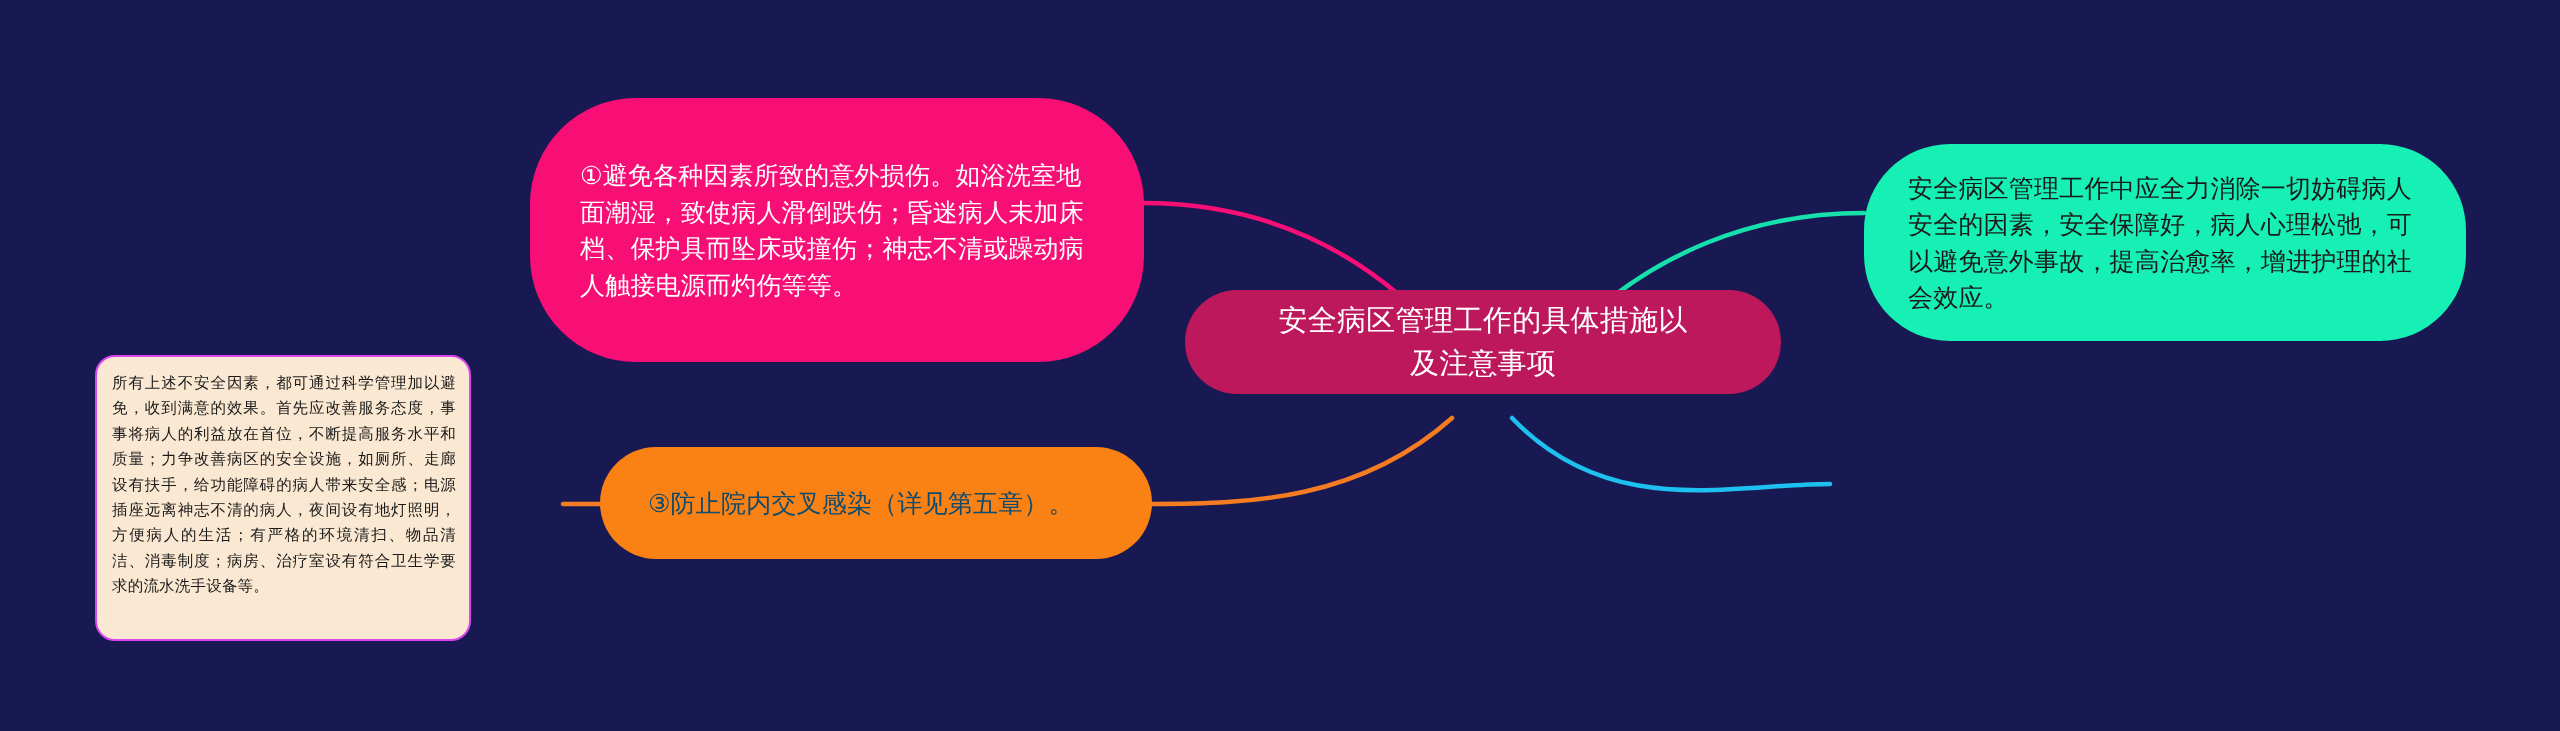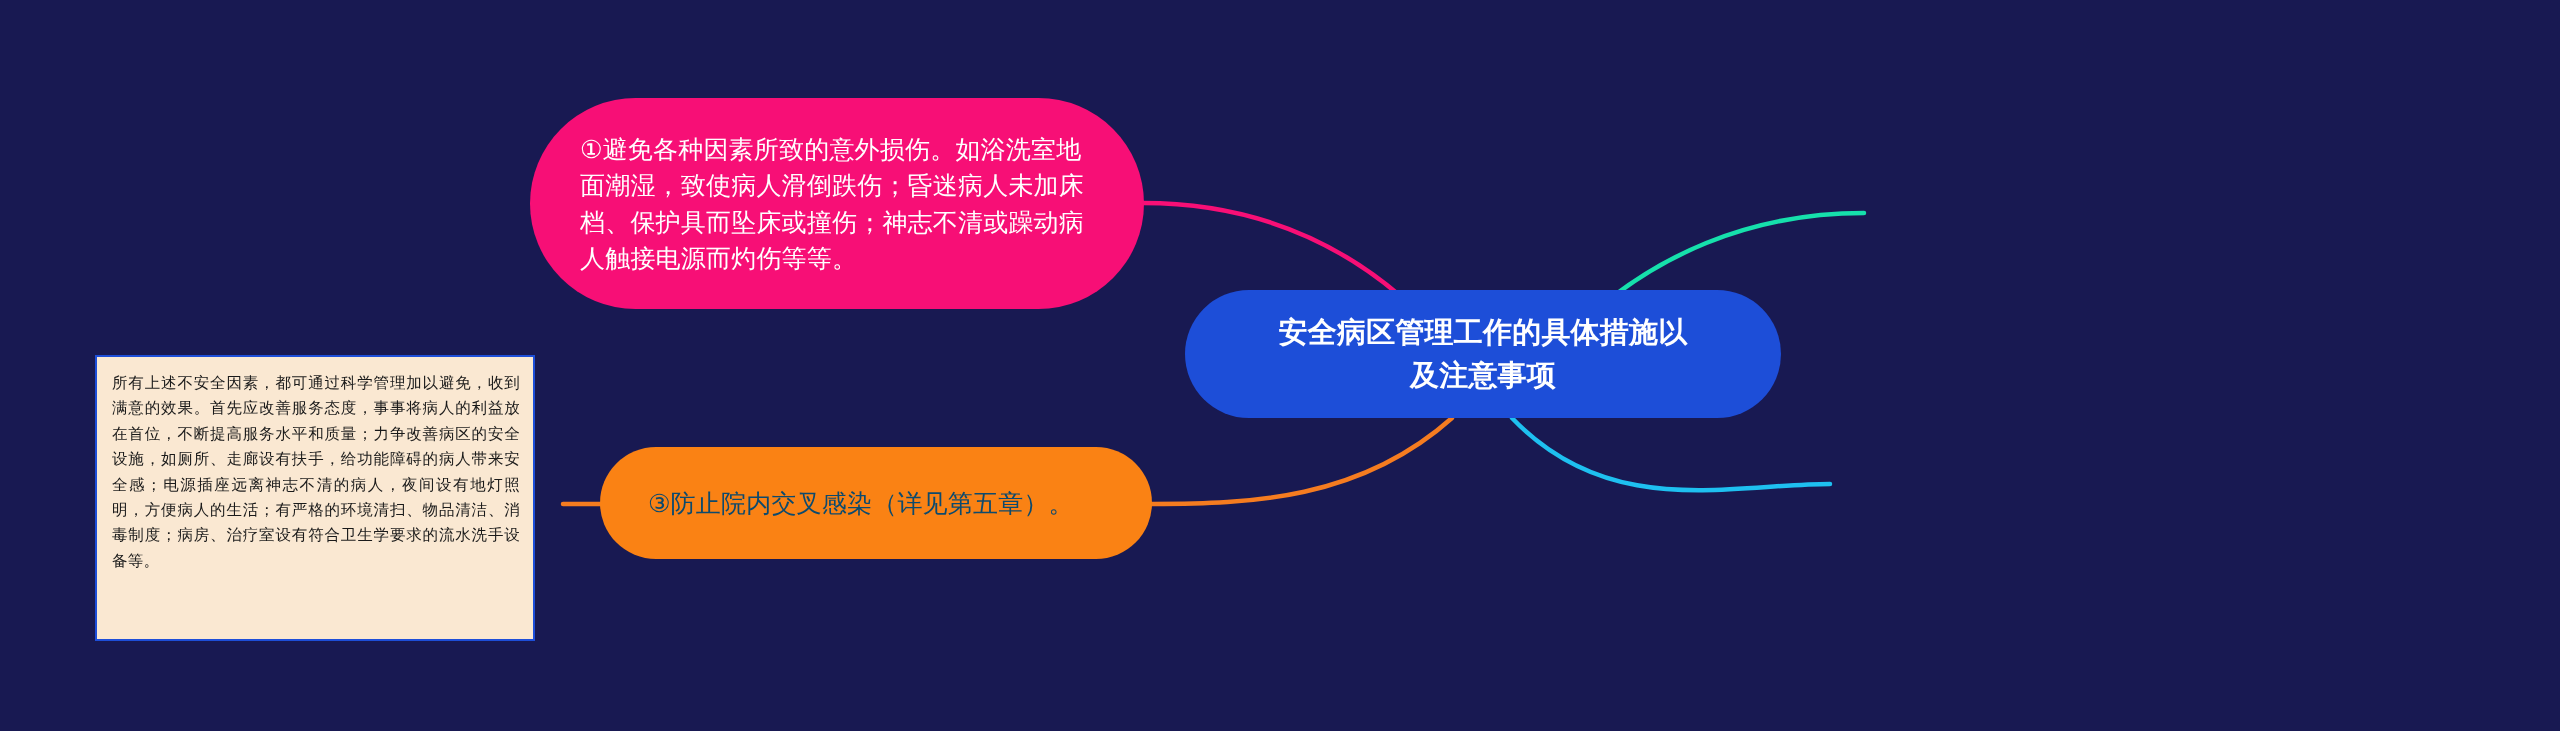--- a/index.html
+++ b/index.html
@@ -37,41 +37,40 @@
     word-break: break-all;
     line-height: 1.42;
     letter-spacing: 0.2px;
   }
 
   
   #node-central {
     left: 1185px;
     top: 290px;
     width: 596px;
-    height: 128px;
-    background: #1d4ed8;
+    height: 104px;
+    background: #be185d;
     border-radius: 68px;
     justify-content: center;
     z-index: 5;
-    font-weight: bold;
   }
   #node-central .txt {
     color: #FFFFFF;
     font-size: 29px;
     text-align: center;
     line-height: 1.48;
     width: 430px;
   }
 
   
   #node-pink {
     left: 530px;
     top: 98px;
     width: 614px;
-    height: 211px;
+    height: 264px;
     background: #F70F76;
     border-radius: 106px;
     z-index: 4;
   }
   #node-pink .txt {
     color: #FFFFFF;
     font-size: 25px;
     padding: 0 44px 0 50px;
     box-sizing: border-box;
     text-align: left;
@@ -129,25 +128,25 @@
     font-size: 25px;
     padding: 0 30px 0 48px;
     box-sizing: border-box;
     line-height: 1.46;
   }
 
   
   #node-cream {
     left: 95px;
     top: 355px;
-    width: 440px;
+    width: 376px;
     height: 286px;
     background: #FAE8D2;
-    border: 2px solid #1d4ed8;
-    border-radius: 0;
+    border: 2px solid #d946ef;
+    border-radius: 20px;
     z-index: 4;
     align-items: flex-start;
   }
   #node-cream .txt {
     color: #1A1A1A;
     font-size: 15.5px;
     padding: 13px 13px 10px 15px;
     box-sizing: border-box;
     line-height: 1.64;
     text-align: justify;
@@ -168,20 +167,23 @@
 
     <path d="M 1512 418 C 1610 520 1730 484 1830 484" fill="none" stroke="#1EC0F0" stroke-width="4.5" stroke-linecap="round"></path>
 
     <path d="M 600 504 L 563 504" fill="none" stroke="#F57C20" stroke-width="4.5" stroke-linecap="round"></path>
   </svg>
 
   <div class="node" id="node-pink">
     <span class="txt">①避免各种因素所致的意外损伤。如浴洗室地面潮湿，致使病人滑倒跌伤；昏迷病人未加床档、保护具而坠床或撞伤；神志不清或躁动病人触接电源而灼伤等等。</span>
   </div>
 
+  <div class="node" id="node-green">
+    <span class="txt">安全病区管理工作中应全力消除一切妨碍病人安全的因素，安全保障好，病人心理松弛，可以避免意外事故，提高治愈率，增进护理的社会效应。</span>
+  </div>
 
 
   <div class="node" id="node-orange">
     <span class="txt">③防止院内交叉感染（详见第五章）。</span>
   </div>
 
   <div class="node" id="node-cream">
     <span class="txt">所有上述不安全因素，都可通过科学管理加以避免，收到满意的效果。首先应改善服务态度，事事将病人的利益放在首位，不断提高服务水平和质量；力争改善病区的安全设施，如厕所、走廊设有扶手，给功能障碍的病人带来安全感；电源插座远离神志不清的病人，夜间设有地灯照明，方便病人的生活；有严格的环境清扫、物品清洁、消毒制度；病房、治疗室设有符合卫生学要求的流水洗手设备等。</span>
   </div>
 

